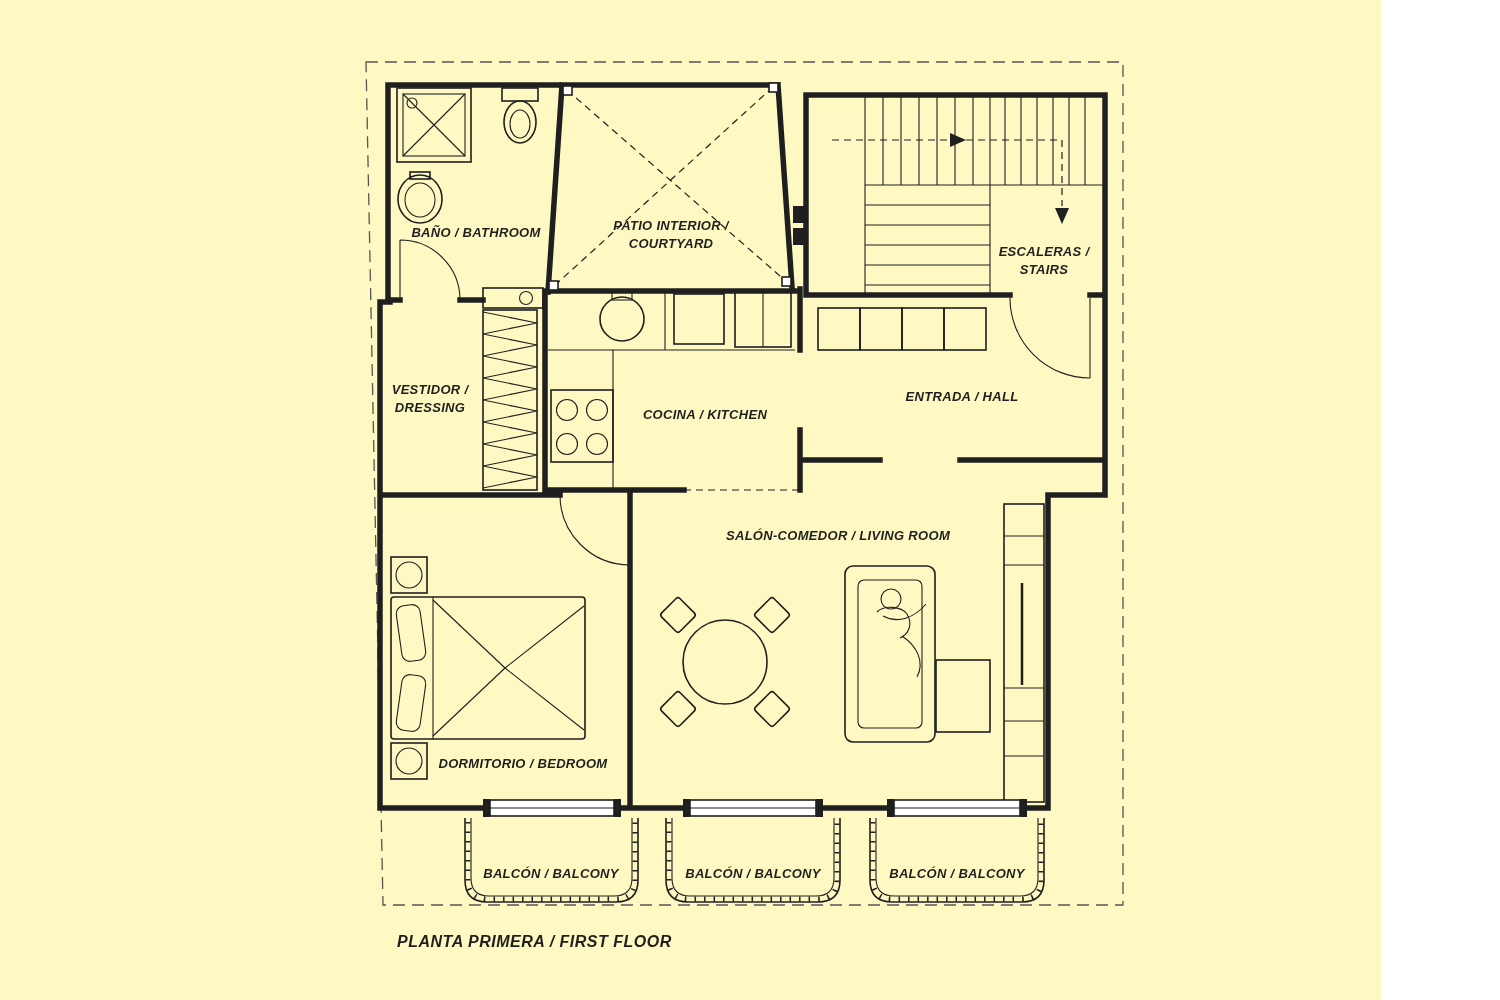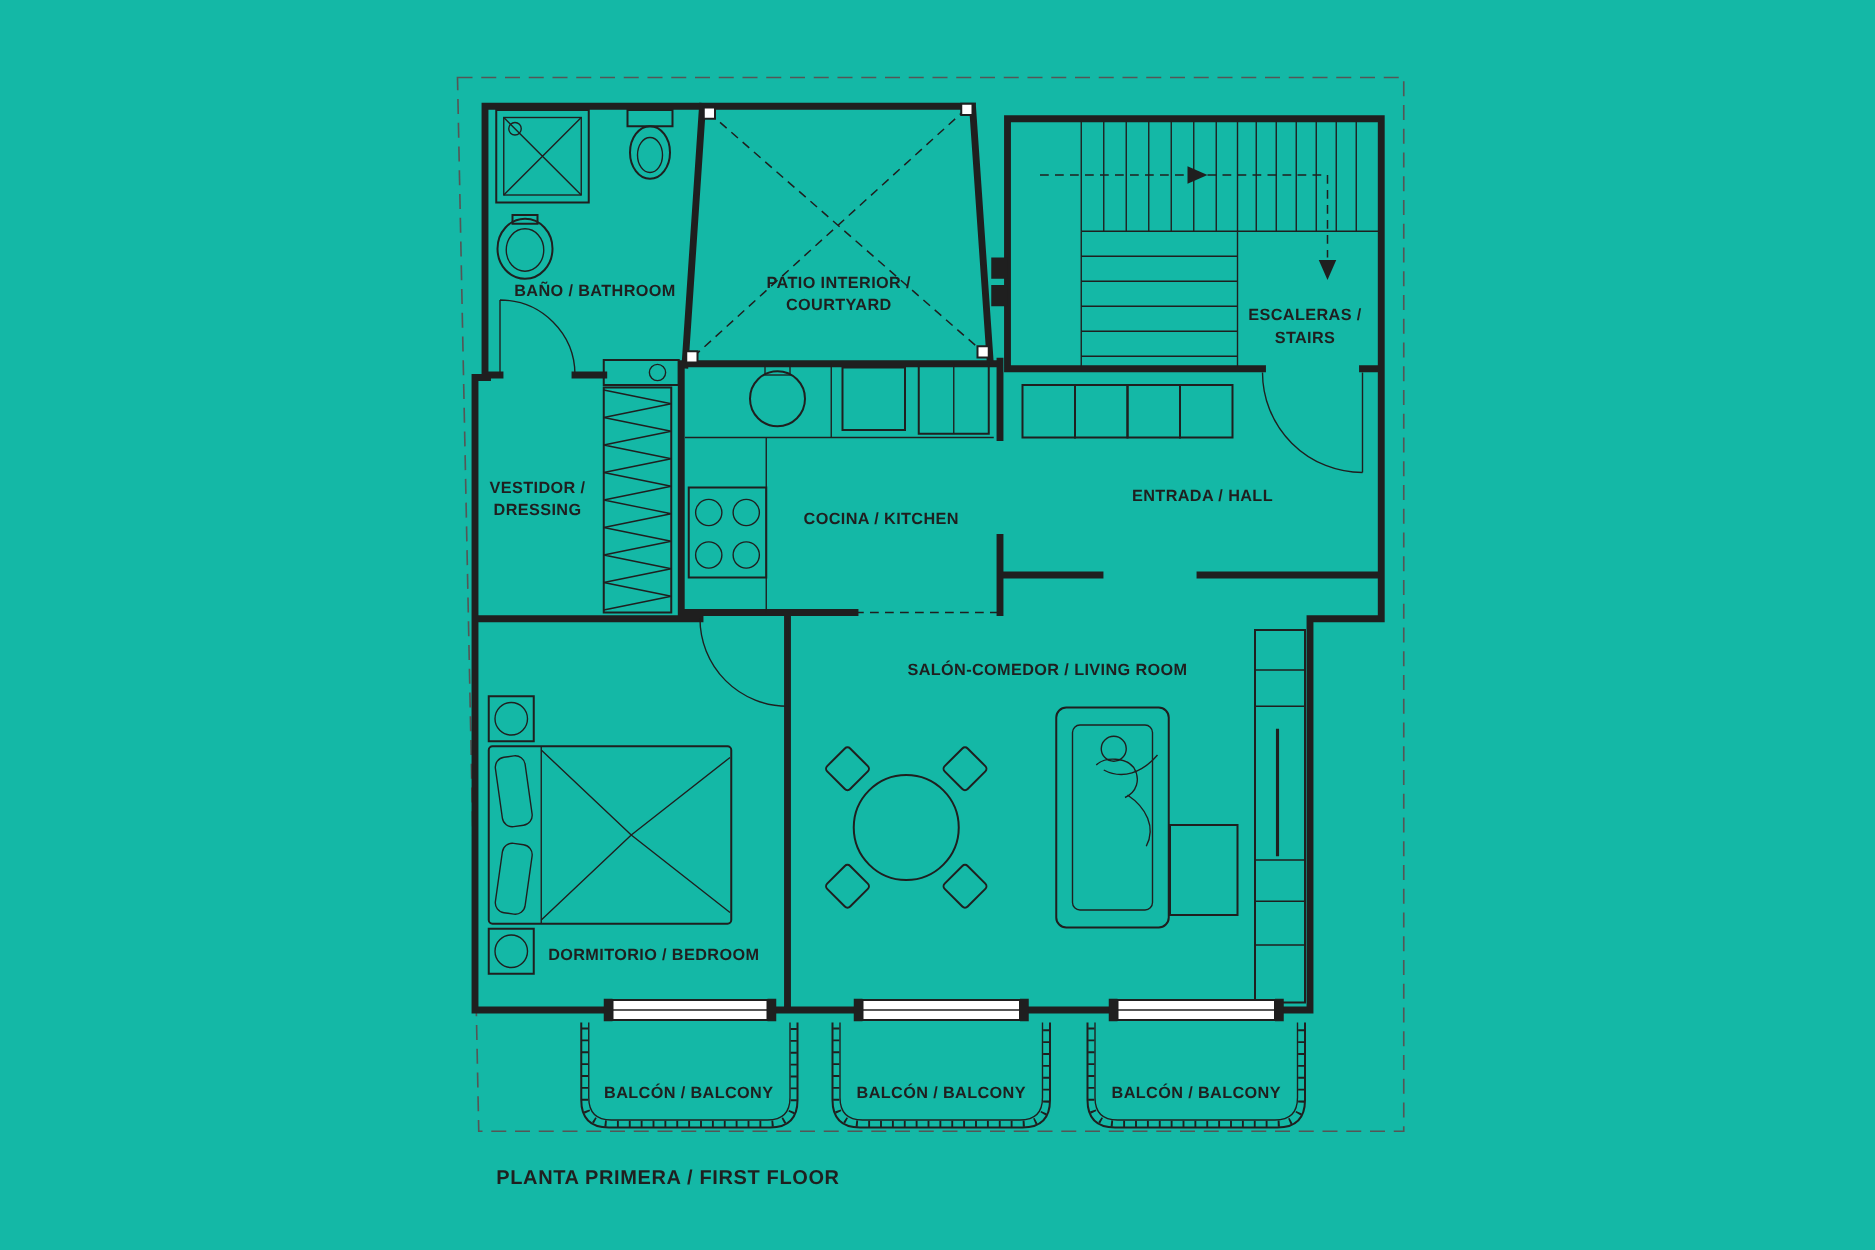--- a/index.html
+++ b/index.html
@@ -1,16 +1,16 @@
 <!DOCTYPE html>
 <html><head>
 <meta charset="utf-8">
 <style>
   html,body{margin:0;padding:0;background:#fff;}
-  .stage{position:relative;width:1500px;height:1000px;background:#14b8a6;overflow:hidden;}
+  .stage{position:relative;width:1381px;height:1000px;background:#fef9c3;overflow:hidden;font-style:italic;}
   svg{position:absolute;left:0;top:0;}
   svg text{font-family:"Liberation Sans",sans-serif;fill:#1f1f1f;font-size:13px;font-weight:bold;letter-spacing:.3px;}
   svg text.title{font-size:16px;letter-spacing:.5px;}
   .wall{stroke:#1f1f1f;stroke-width:5.5;fill:none;stroke-linecap:square;}
   .fix{stroke:#1f1f1f;stroke-width:1.6;fill:none;}
   .fixw{stroke:#1f1f1f;stroke-width:1.6;fill:#fff;}
   .thin{stroke:#1f1f1f;stroke-width:1.1;fill:none;}
   .dash{stroke:#1f1f1f;stroke-width:1.2;fill:none;stroke-dasharray:7 5;}
   .bound{stroke:#555;stroke-width:1.3;fill:none;stroke-dasharray:12 7;}
   .solid{fill:#1f1f1f;stroke:none;}

